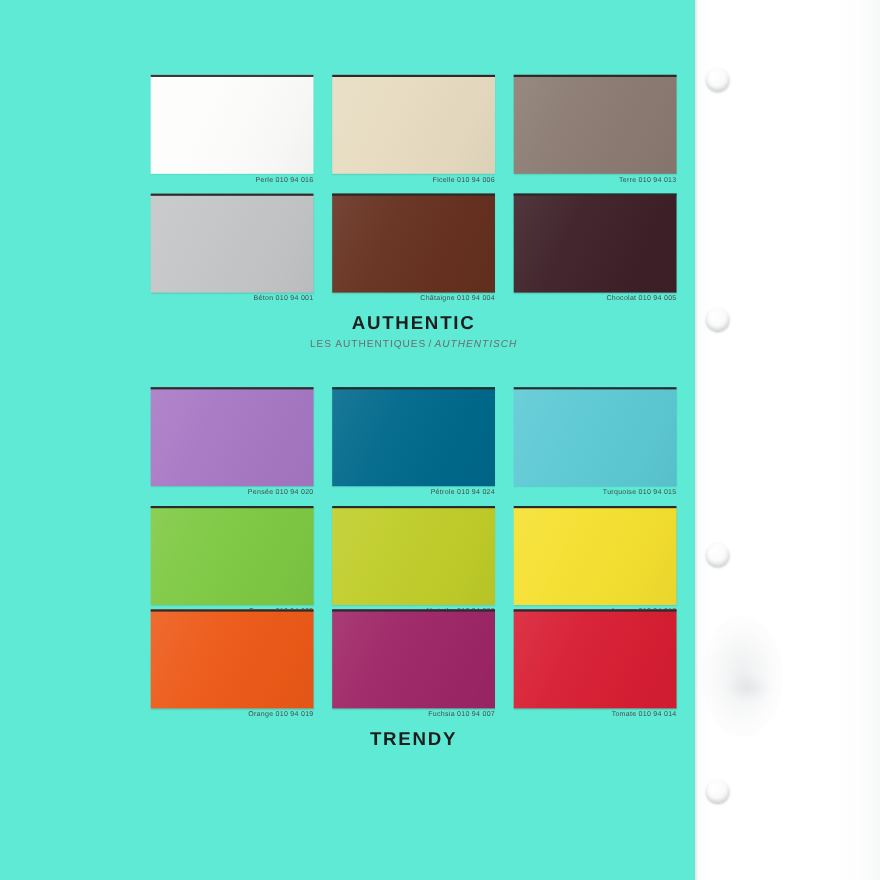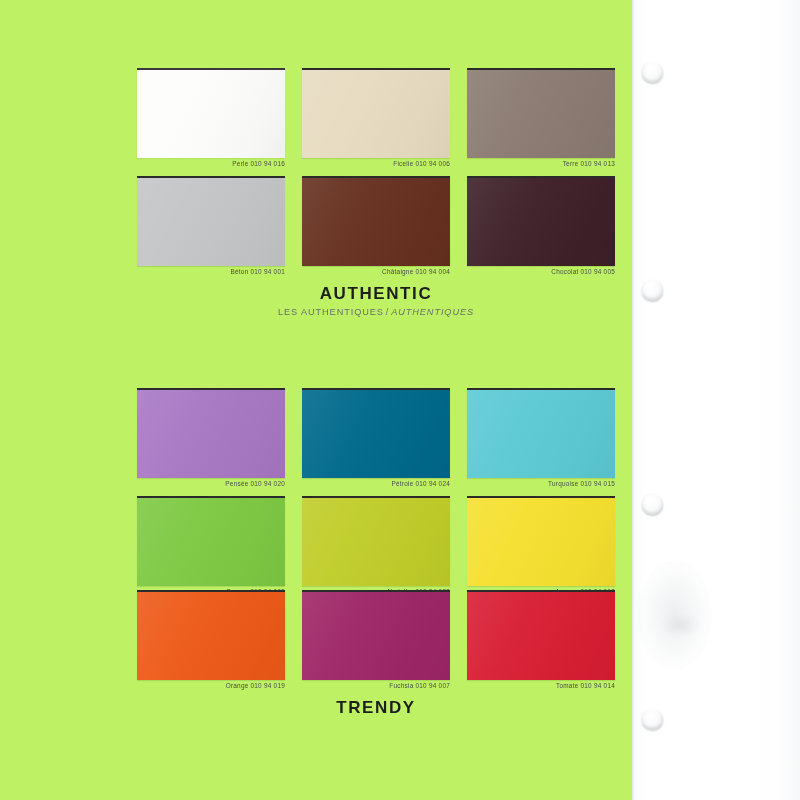--- a/index.html
+++ b/index.html
@@ -25,21 +25,21 @@
     background: #ffffff;
   }
 
   
   #catalog {
     position: absolute;
     left: 0;
     top: 0;
     width: 632px;
     height: 800px;
-    background: #bef264;
+    background: #5eead4;
   }
 
   
   #binder-strip {
     position: absolute;
     left: 632px;
     top: 0;
     width: 168px;
     height: 800px;
     background: linear-gradient(to right,
@@ -199,26 +199,26 @@
           <div class="chip" style="background: rgb(62, 32, 40);">
               <div class="sheen"></div>
             </div>
           <div class="chip-label">Chocolat 010 94 005</div>
         </div>
       </div>
 
       <div class="group-caption" style="top:284px;">
         <div class="group-title">AUTHENTIC</div>
         <div class="group-subtitle">
-          <span>LES AUTHENTIQUES</span><span class="sep">/</span><span class="sub-de">AUTHENTIQUES</span>
+          <span>LES AUTHENTIQUES</span><span class="sep">/</span><span class="sub-de">AUTHENTISCH</span>
         </div>
       </div>
     </div>
 
-    <div class="group" id="group-trendy" style="top:378px;height:360px;text-decoration:underline;">
+    <div class="group" id="group-trendy" style="top:342px;height:360px;text-decoration:underline;">
 
       <div class="swatch-row" style="top:10px;">
         <div class="swatch-cell c0">
           <div class="chip" style="background: rgb(168, 120, 196);">
               <div class="sheen"></div>
             </div>
           <div class="chip-label">Pensée 010 94 020</div>
         </div>
         <div class="swatch-cell c1">
           <div class="chip" style="background: rgb(0, 105, 140);">

